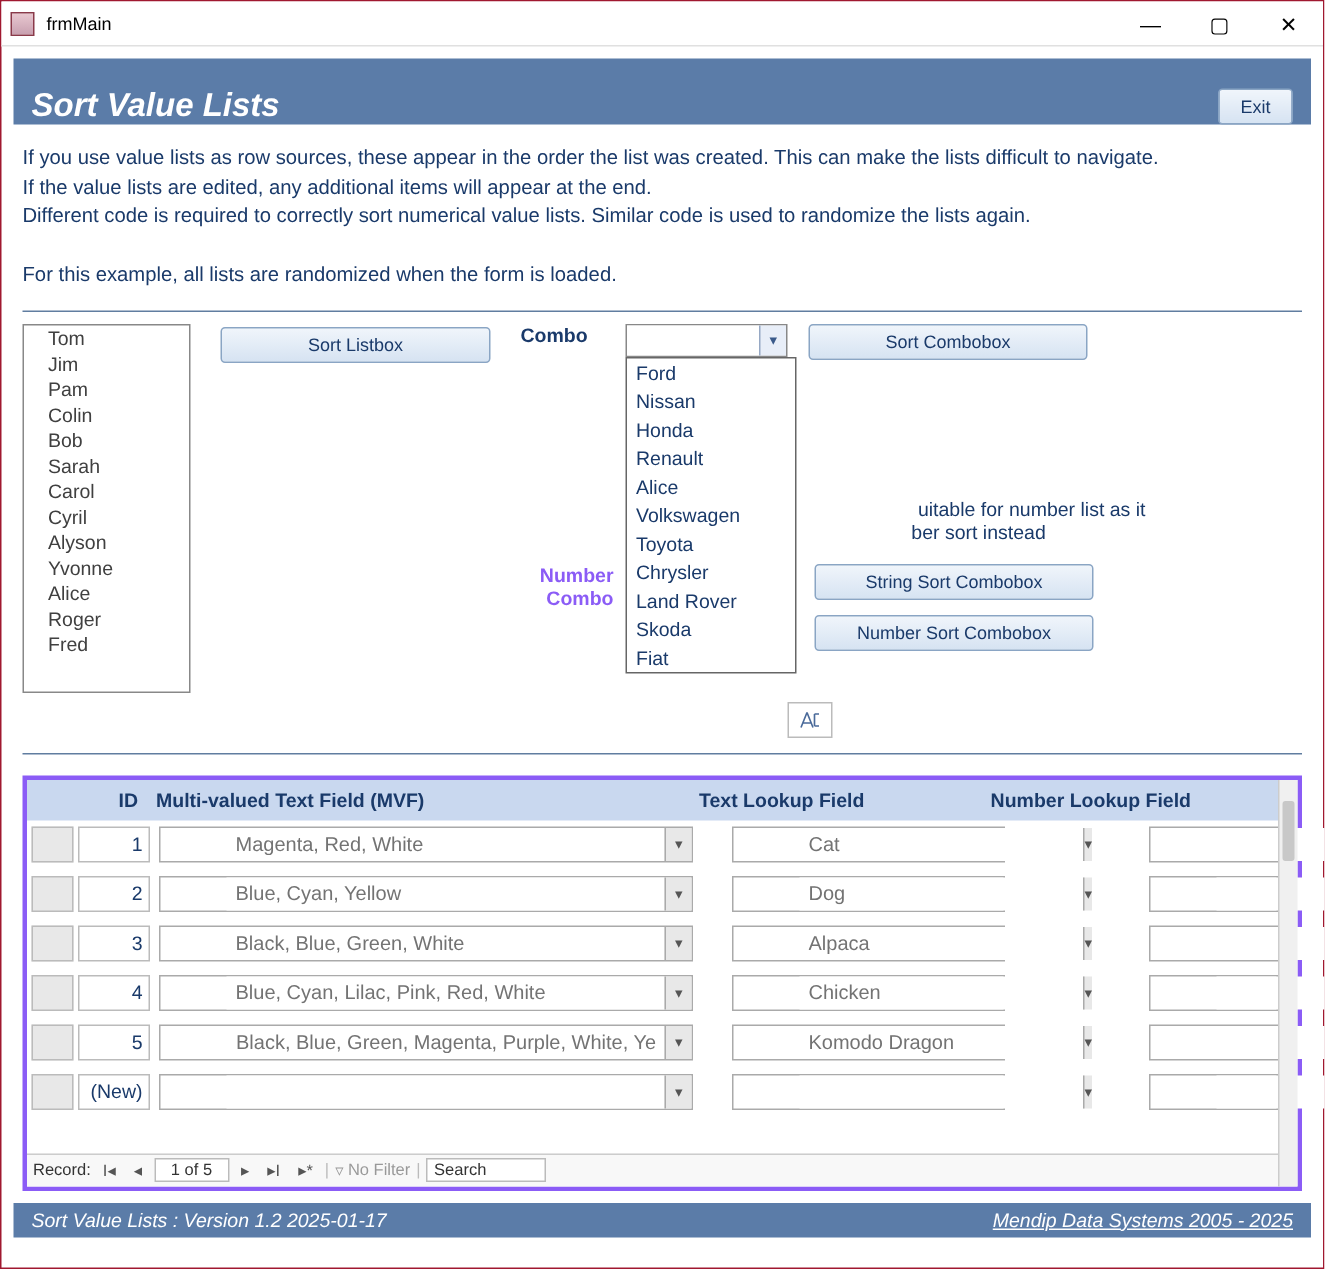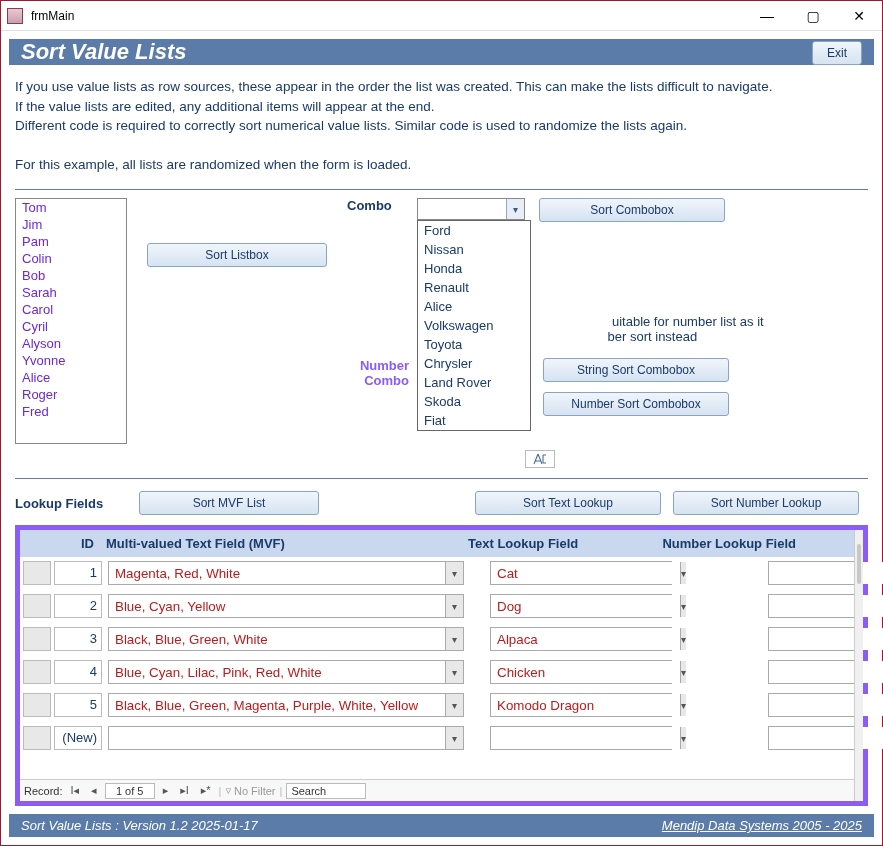--- a/index.html
+++ b/index.html
@@ -80,21 +80,21 @@
 }
 .label { color: #1a3a6a; font-weight: 600; }
 .listbox-col { display: flex; gap: 12px; }
 .listbox {
   width: 112px; height: 246px;
   border: 1px solid #888;
   overflow-y: scroll;
   background: #fff;
   font-size: 13px;
 }
-.listbox div { padding: 1px 6px; color: #6d28d9; }
+.listbox div { padding: 1px 6px; color: #404040; margin-left: 10px; }
 .combo {
   border: 1px solid #888;
   height: 22px;
   width: 108px;
   display: flex;
   background: #fff;
 }
 .combo input {
   border: none; flex: 1; width: 80px; padding: 0 4px; outline: none;
 }
@@ -124,21 +124,21 @@
   color:#4a6a9a; font-size:14px;
 }
 .section2 {
   display:flex;
   padding: 4px 14px;
   align-items:center;
   gap:12px;
 }
 .grid-area {
   margin: 6px 14px 0;
-  border: 5px solid #8b5cf6;
+  border: 3px solid #8b5cf6;
   display:flex;
 }
 .grid-main { flex:1; }
 .grid-header {
   background: #c9d8ef;
   display:flex;
   padding: 6px 0;
   color:#1a3a6a;
   font-weight:600;
 }
@@ -159,21 +159,21 @@
   text-align:right; padding:3px 4px 0 0; color:#1a3a6a; margin-right:6px;
 }
 .dd {
   height:24px;
   border:1px solid #aaa;
   background:#fff;
   display:flex;
   margin-right:26px;
 }
 .dd input {
-  border:none; flex:1; padding:0 6px; outline:none; color:#b91c1c;
+  border:none; flex:1; padding:0 6px; outline:none; color:#737373;margin-left:44px;
 }
 .dd .arrow {
   width:18px; background:#e8e8e8; border-left:1px solid #aaa;
   display:flex; align-items:center; justify-content:center; font-size:10px; color:#555;
 }
 .dd-mvf { width:356px; }
 .dd-txt { width:182px; }
 .dd-num { width:86px; margin-left:70px; margin-right:0;}
 .dd-num input { text-align:right; }
 .vsb {
@@ -251,21 +251,21 @@
           <div>Carol</div>
           <div>Cyril</div>
           <div>Alyson</div>
           <div>Yvonne</div>
           <div>Alice</div>
           <div>Roger</div>
           <div>Fred</div>
         </div>
     </div>
 
-    <div style="padding-top:2px;margin-top:43px;">
+    <div style="padding-top:2px;">
       <button class="btn btn-wide">Sort Listbox</button>
     </div>
 
     <div style="flex:1; position:relative;">
       <div style="display:flex; gap:14px; align-items:flex-start;">
         <div class="label" style="width:56px;">Combo</div>
         <div style="position:relative;">
           <div class="combo">
             <input type="text" style="">
             <div class="arrow">▾</div>
@@ -314,27 +314,20 @@
   </div>
 
   <div class="ime-box">
     <svg width="16" height="16" viewBox="0 0 16 16">
         <path d="M2 13 L6 3 M6 3 L10 13 M3.5 10 H8.5 M11 4 V12 M11 4 L14 4 M11 12 L14 12" stroke="#4a6a9a" stroke-width="1.1" fill="none"></path>
       </svg>
   </div>
 
   <div class="hr"></div>
 
-  <div class="section2">
-    <div class="label" style="width:112px;">Lookup Fields</div>
-    <button class="btn" style="width:180px;">Sort MVF List</button>
-    <div style="width:132px;"></div>
-    <button class="btn" style="width:186px;">Sort Text Lookup</button>
-    <button class="btn" style="width:186px;">Sort Number Lookup</button>
-  </div>
 
   <div class="grid-area">
     <div class="grid-main">
       <div class="grid-header">
         <div class="c0"></div>
         <div class="c1">ID</div>
         <div class="c2">Multi-valued Text Field (MVF)</div>
         <div class="c3">Text Lookup Field</div>
         <div class="c4">Number Lookup Field</div>
       </div>

